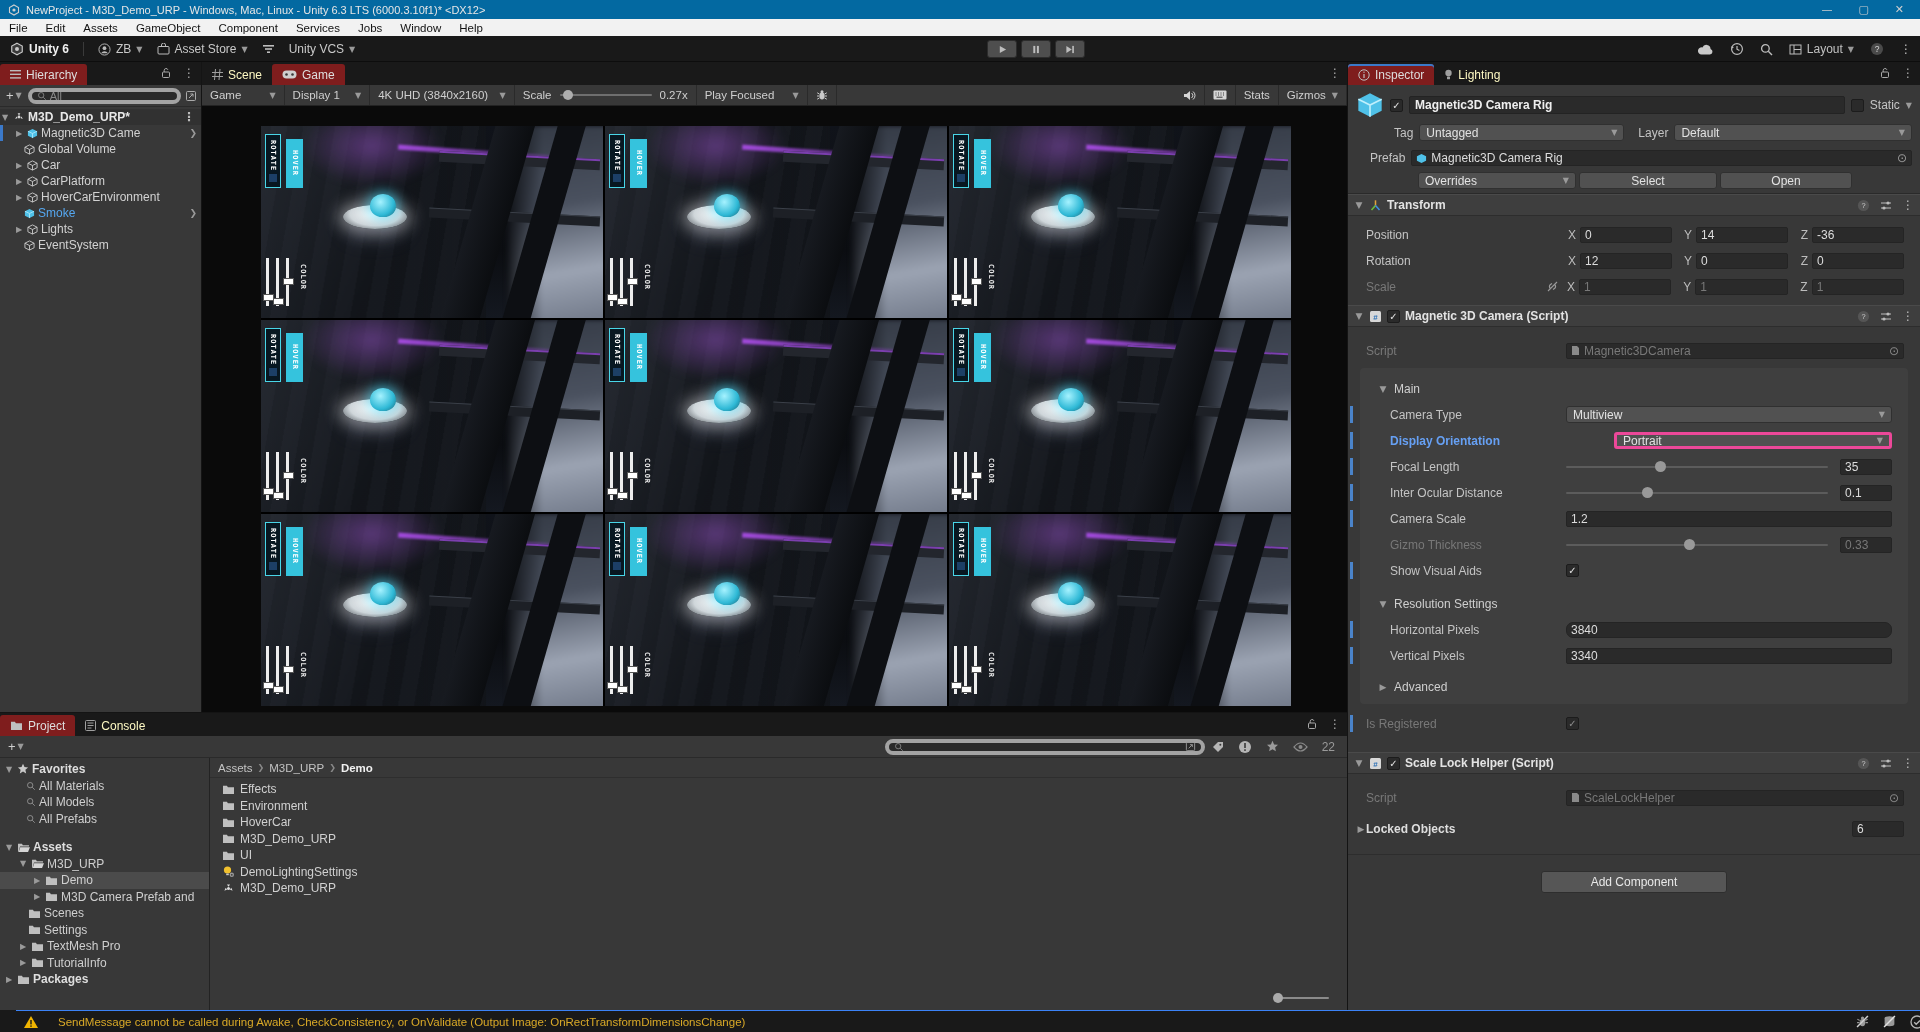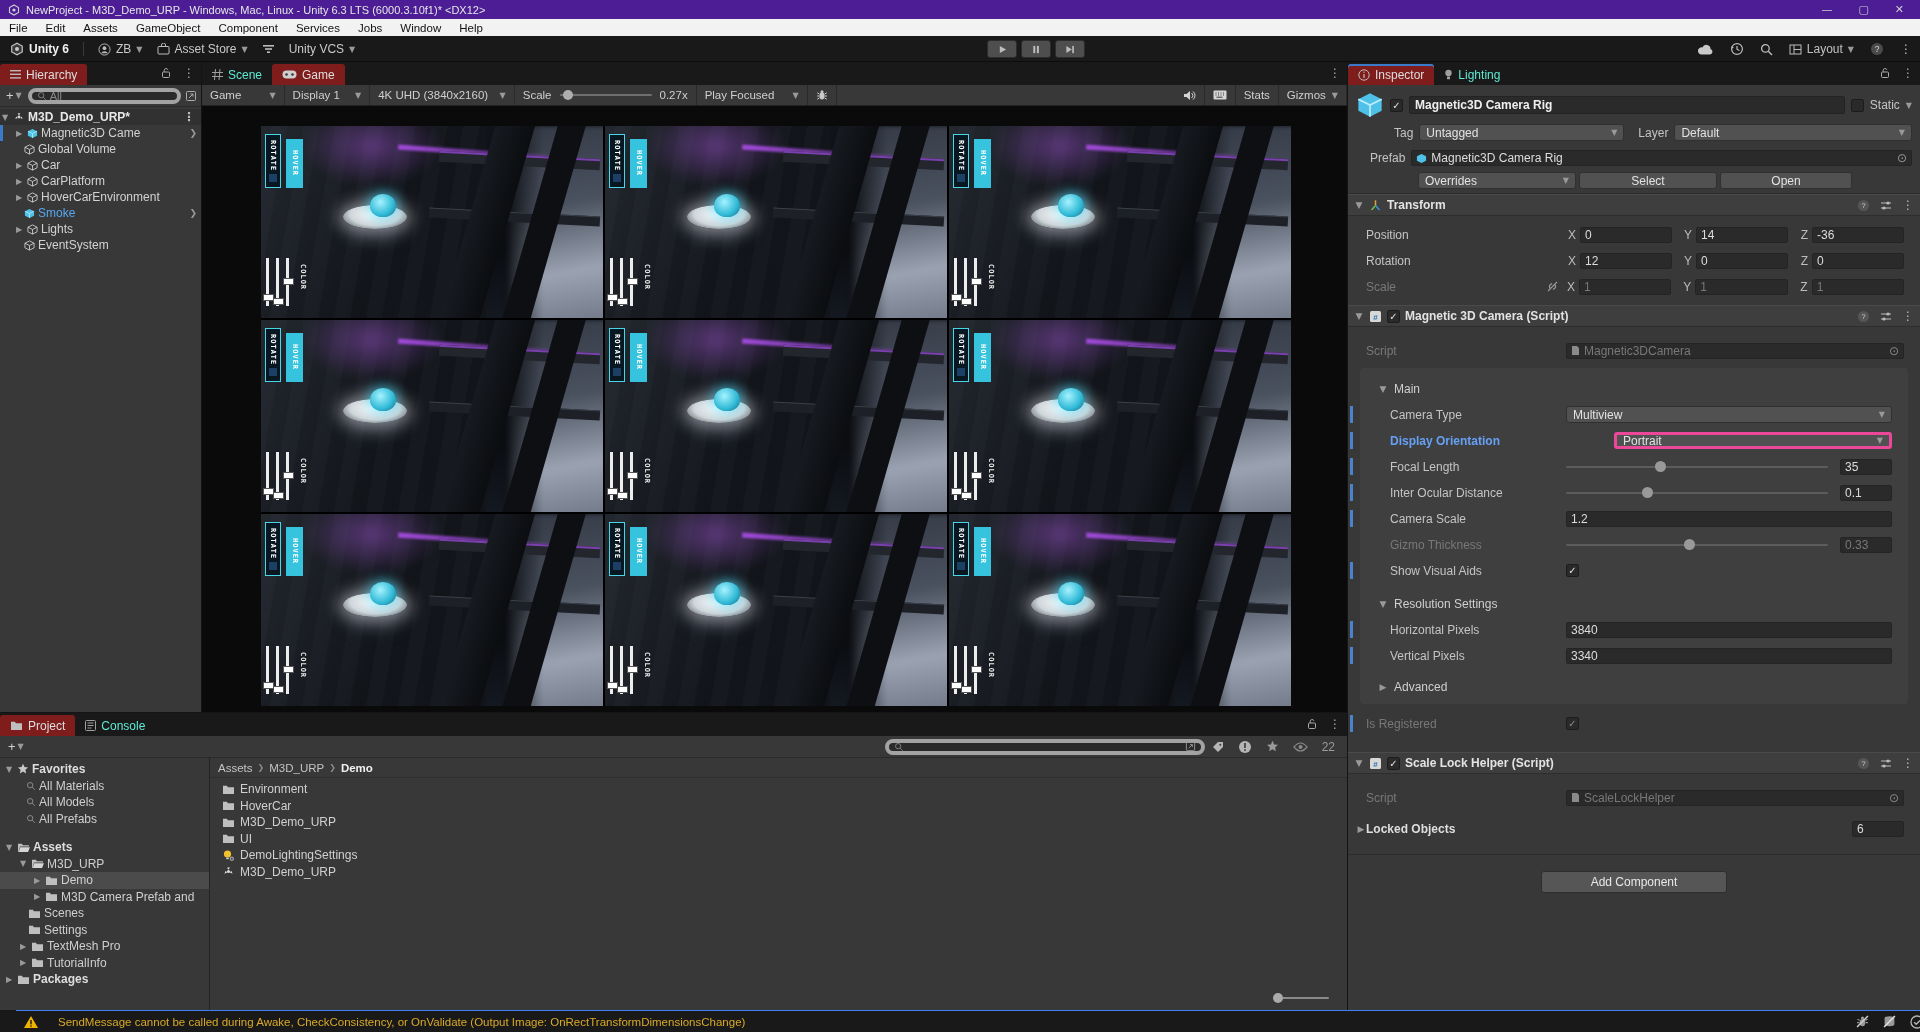--- a/index.html
+++ b/index.html
@@ -2,21 +2,21 @@
 <html><head>
 <meta charset="utf-8">
 <style>
   *{margin:0;padding:0;box-sizing:border-box;}
   html,body{width:1920px;height:1032px;overflow:hidden;}
   body{font-family:"Liberation Sans",sans-serif;font-size:12px;color:#d2d2d2;background:#191919;position:relative;}
   .g{font-family:"DejaVu Sans",sans-serif;}
   svg{display:block;}
 
   
-  .titlebar{position:absolute;left:0;top:0;width:1920px;height:19px;background:#4c1d95;display:flex;align-items:center;padding:0 8px;color:#e6e6e6;font-size:11px;}
+  .titlebar{position:absolute;left:0;top:0;width:1920px;height:19px;background:#0369a1;display:flex;align-items:center;padding:0 8px;color:#e6e6e6;font-size:11px;}
   .titlebar .ttl{margin-left:6px;white-space:nowrap;}
   .winbtns{margin-left:auto;display:flex;gap:26px;align-items:center;color:#cfcfcf;font-size:11px;padding-right:8px;}
   .winbtns span{cursor:default;}
 
   
   .menubar{position:absolute;left:0;top:19px;width:1920px;height:17px;background:#f2f2f2;display:flex;align-items:center;color:#111;font-size:11.5px;}
   .menubar span{padding:0 9px;}
 
   
   .toolbar{position:absolute;left:0;top:36px;width:1920px;height:26px;background:#191919;border-bottom:1px solid #0d0d0d;}
@@ -30,21 +30,21 @@
   .tb-right{position:absolute;right:8px;top:0;height:26px;display:flex;align-items:center;gap:16px;color:#c0c0c0;}
 
   
   .main{position:absolute;left:0;top:62px;width:1920px;height:948px;}
   .statusbar{position:absolute;left:16px;top:1010px;width:1920px;height:22px;background:#191919;border-top:1px solid #3b82f6;display:flex;align-items:center;padding:0 8px;gap:20px;}
   .statusbar .msg{color:#d9a927;font-size:11.5px;white-space:nowrap;}
   .sb-icons{margin-left:auto;display:flex;gap:14px;color:#9a9a9a;align-items:center;padding-right:4px;}
 
   
   .tabbar{height:23px;background:#191919;display:flex;align-items:flex-end;position:relative;}
-  .tab{height:21px;display:flex;align-items:center;gap:5px;padding:0 10px;color:#5eead4;font-size:12px;background:transparent;border-radius:3px 3px 0 0;}
+  .tab{height:21px;display:flex;align-items:center;gap:5px;padding:0 10px;color:#fef9c3;font-size:12px;background:transparent;border-radius:3px 3px 0 0;}
   .tab.active{background:#7f1d1d;color:#dedede;}
   .tab.active.blue{box-shadow:inset 0 2px 0 #3b79c9;}
   .tabbar .bar-icons{position:absolute;right:6px;top:4px;display:flex;gap:12px;color:#aaa;align-items:center;}
 
   
   .hierarchy{position:absolute;left:0;top:0;width:202px;height:650px;background:#383838;border-right:1px solid #141414;}
   .h-toolbar{height:22px;background:#383838;border-bottom:1px solid #2a2a2a;display:flex;align-items:center;padding:0 4px;gap:4px;}
   .plusbtn{color:#cfcfcf;font-size:13px;display:flex;align-items:center;gap:2px;padding:0 2px;}
   .searchbox{flex:1;height:16px;background:#2a2a2a;border:4px solid #a3a3a3;border-radius:8px;display:flex;align-items:center;padding:0 5px;gap:3px;color:#8a8a8a;}
   .searchbox input{flex:1;background:transparent;border:none;outline:none;color:#cfcfcf;font-size:11px;width:40px;font-family:inherit;}
@@ -963,20 +963,28 @@
       </div>
       <div class="p-content">
         <div class="breadcrumb">
           <span>Assets</span>
           <span class="sep g">❯</span>
           <span>M3D_URP</span>
           <span class="sep g">❯</span>
           <span class="cur">Demo</span>
         </div>
         <div class="files">
+          <div class="frow">
+            <span class="ic">
+                <svg width="13" height="11" viewBox="0 0 14 12">
+                  <path d="M1 2 h4.2 l1.2 1.6 H13 v7.4 H1 Z" fill="#bfbfbf"></path>
+                </svg>
+              </span>
+            <span>Effects</span>
+          </div>
           <div class="frow">
             <span class="ic">
                 <svg width="13" height="11" viewBox="0 0 14 12">
                   <path d="M1 2 h4.2 l1.2 1.6 H13 v7.4 H1 Z" fill="#bfbfbf"></path>
                 </svg>
               </span>
             <span>Environment</span>
           </div>
           <div class="frow">
             <span class="ic">
@@ -1312,21 +1320,21 @@
               </span>
           </span>
         </div>
         <div class="fold" style="padding-left:18px;margin-top:14px;">
           <span class="arrow9 g">▼</span>
           <span>Resolution Settings</span>
         </div>
         <div class="prow override">
           <span class="plabel lbl">Horizontal Pixels</span>
           <span class="pval">
-            <span class="field" style="flex:1;">3840</span>
+            <span class="field" style="flex:1;border-radius:7px;">3840</span>
           </span>
         </div>
         <div class="prow override">
           <span class="plabel lbl">Vertical Pixels</span>
           <span class="pval">
             <span class="field" style="flex:1;">3340</span>
           </span>
         </div>
         <div class="fold" style="padding-left:18px;margin-top:12px;margin-bottom:2px;">
           <span class="arrow9 g">▶</span>

